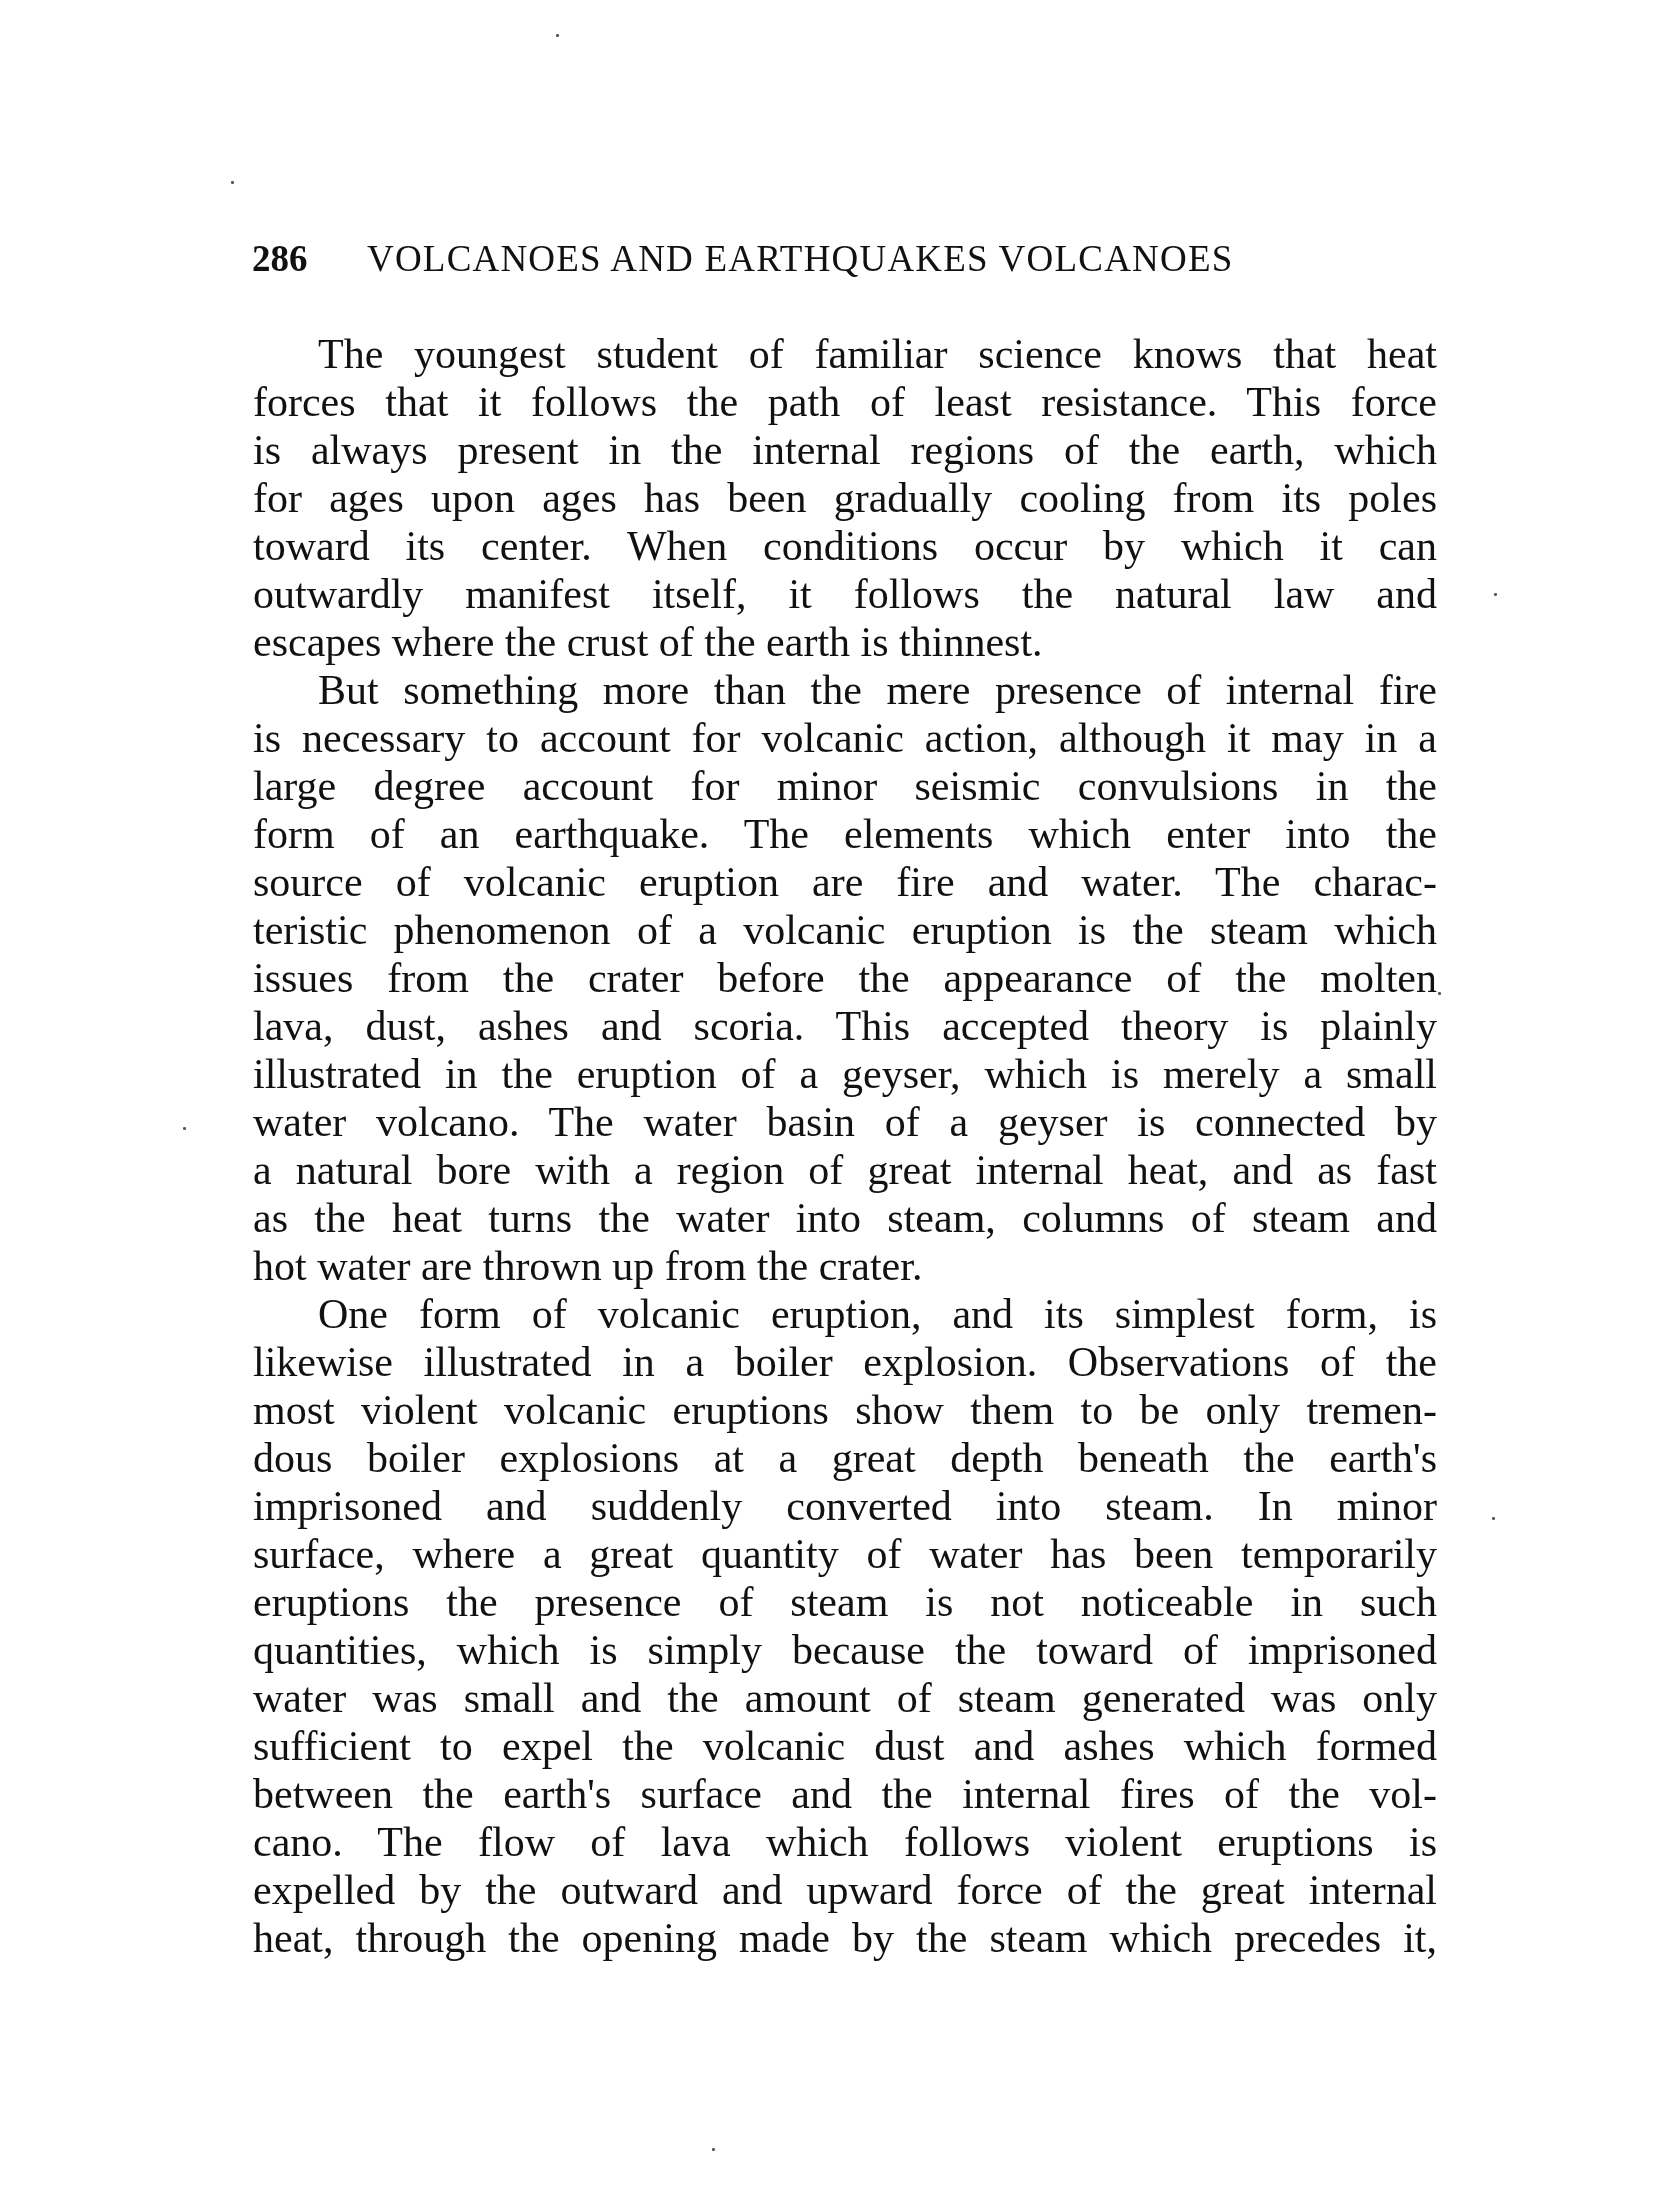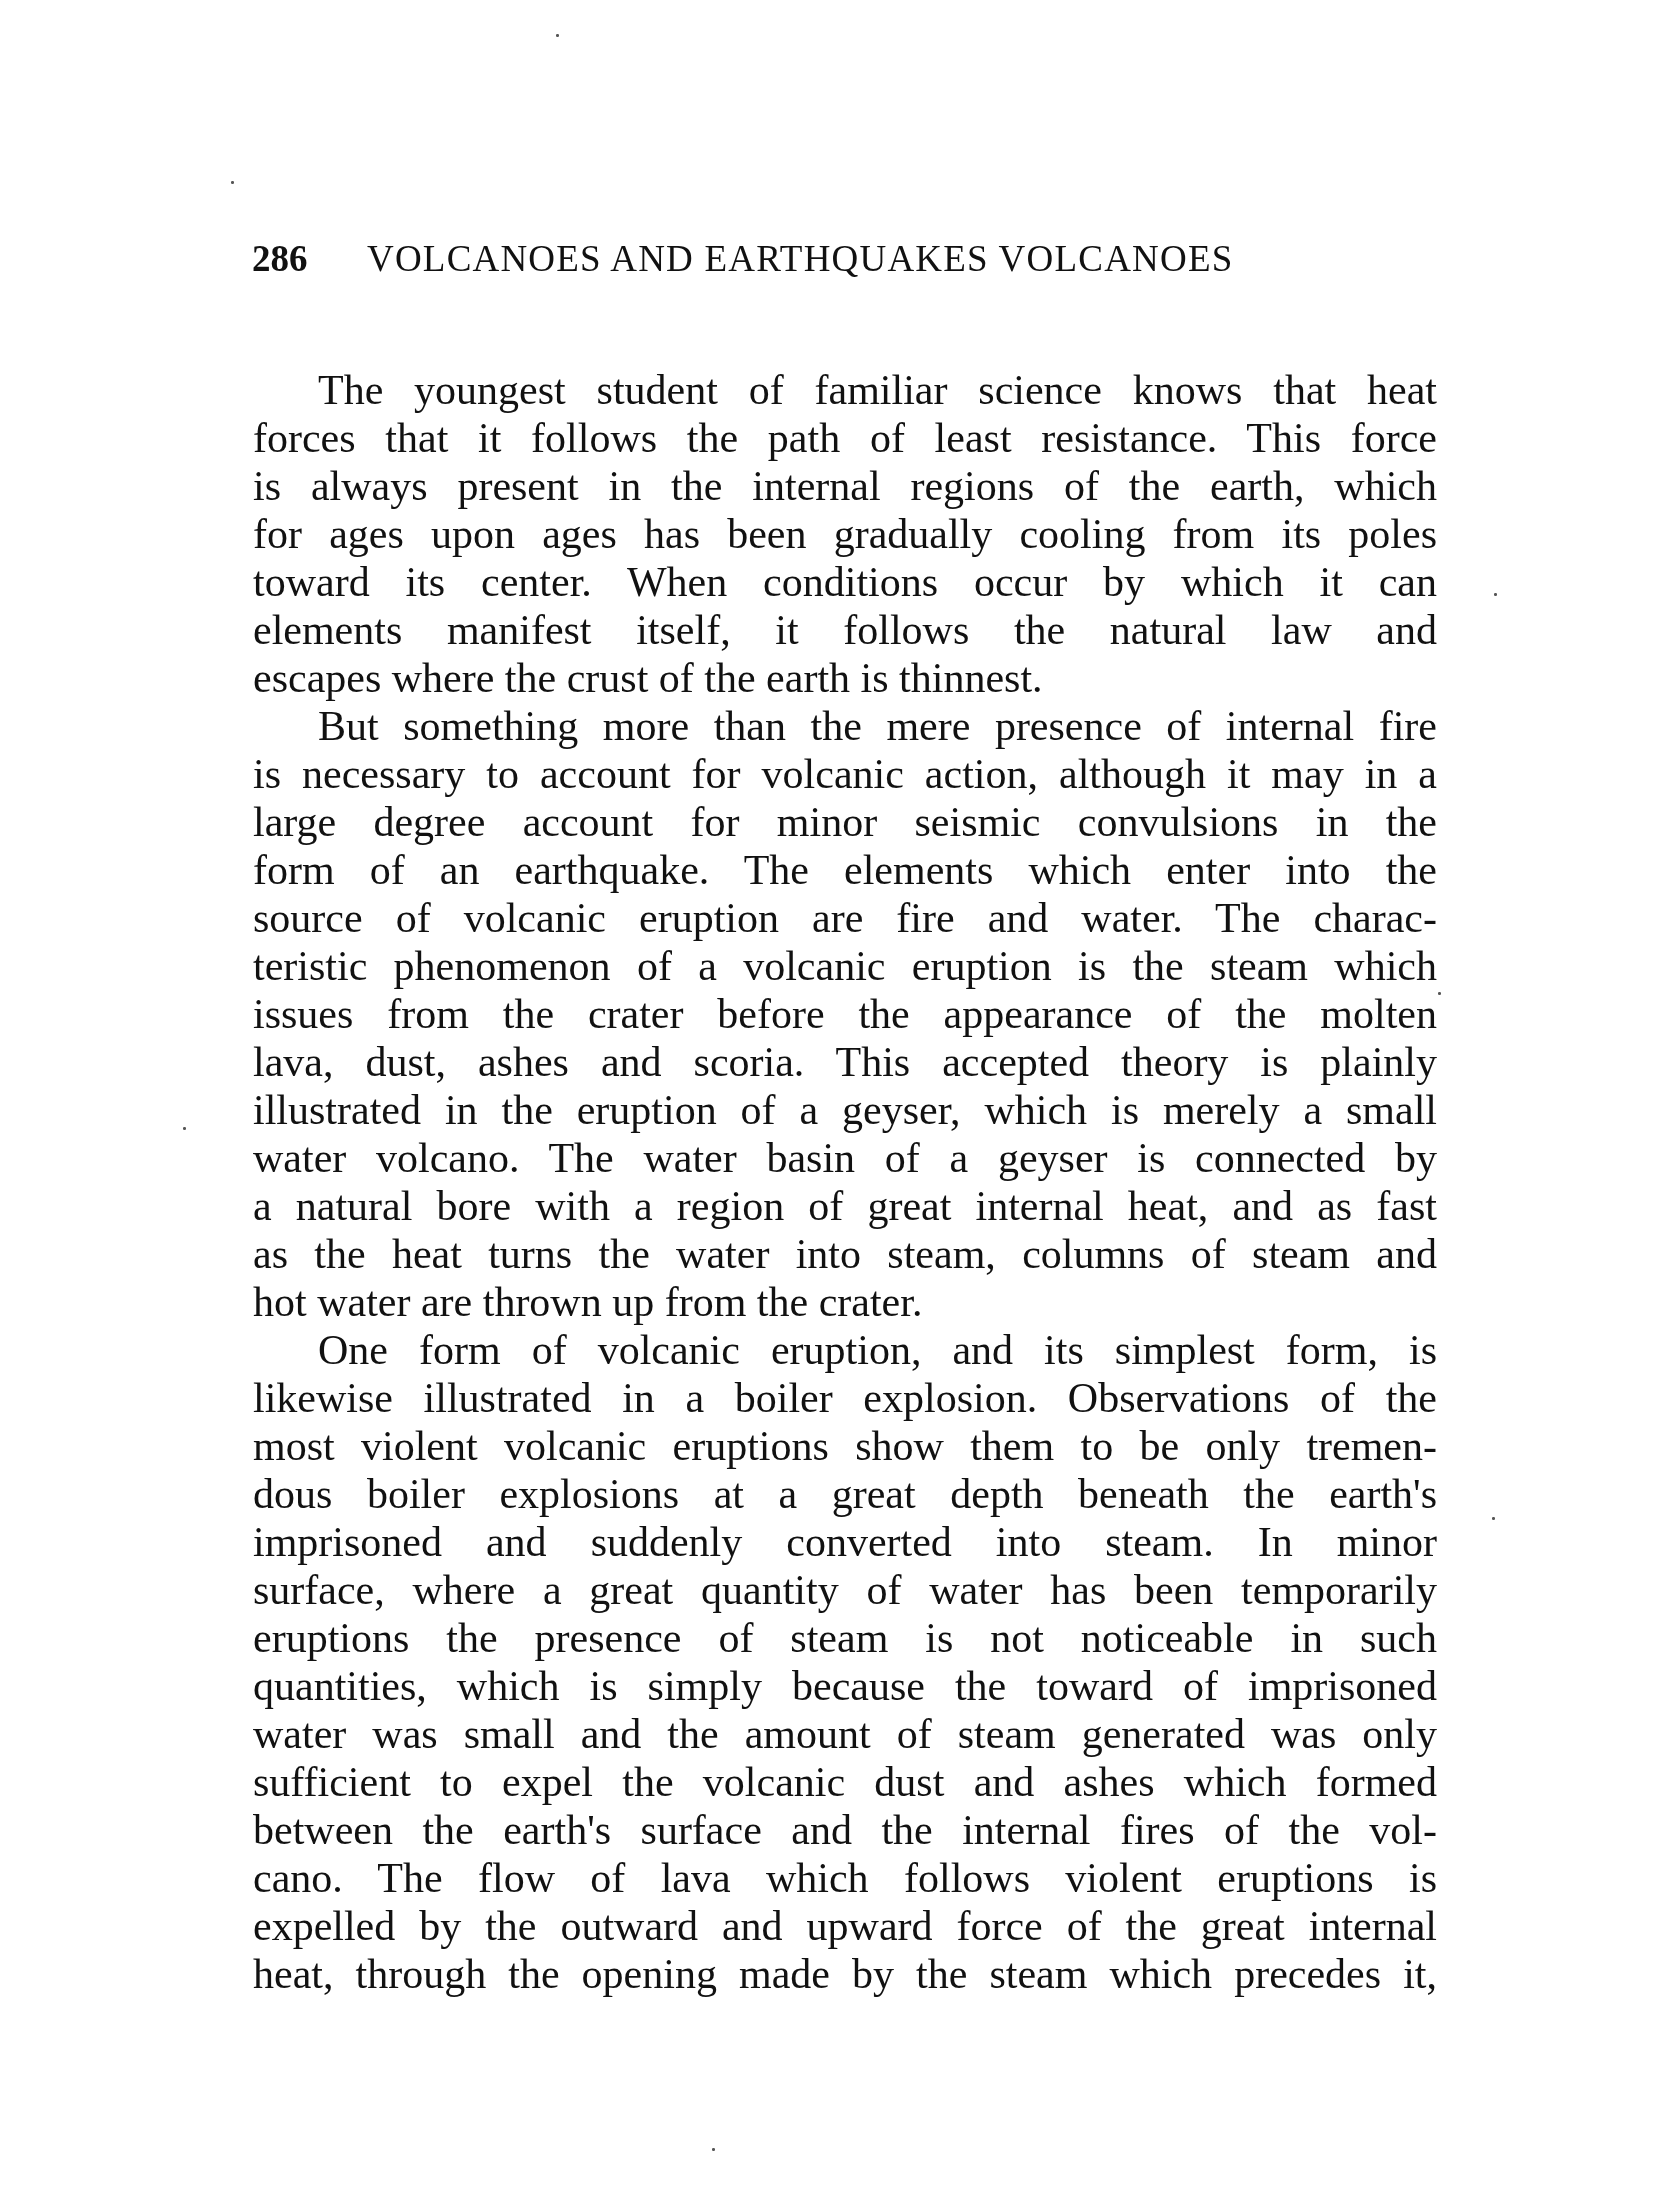--- a/index.html
+++ b/index.html
@@ -3,21 +3,21 @@
 <meta charset="utf-8">
 <style>
   html, body { margin: 0; padding: 0; background: #ffffff; }
   body { width: 1668px; height: 2205px; position: relative; overflow: hidden; color: #111111; }
   .page { position: absolute; left: 0; top: 0; width: 1668px; height: 2205px; background: #ffffff; }
   .running-head { position: absolute; top: 239px; left: 252px; width: 1102px; height: 39px;
     font-family: "Liberation Serif", "DejaVu Serif", serif; font-size: 37px; line-height: 39px; white-space: nowrap; }
   .folio { position: absolute; left: 0; top: 0; font-weight: bold; }
   .head-title { position: absolute; left: 115px; top: 0; letter-spacing: 1.2px; }
   .text-block { position: absolute; left: 253px; top: 330px; width: 1184px;
-    font-family: "Liberation Serif", "DejaVu Serif", serif; font-size: 42px; margin-top: 36px; }
+    font-family: "Liberation Serif", "DejaVu Serif", serif; font-size: 42px; }
   .line { display: block; height: 48px; line-height: 48px; white-space: nowrap; overflow: visible;
     text-align: justify; text-align-last: justify; }
   .line.indent { padding-left: 65px; }
   .line.last { text-align: left; text-align-last: left; }
   .speck { position: absolute; width: 2.5px; height: 2.5px; background: #555; border-radius: 50%; }
 </style>
 </head>
 <body>
 
 <div class="page">
@@ -28,21 +28,21 @@
   </div>
 
   <div class="text-block">
 
     <div>
       <span class="line indent">The youngest student of familiar science knows that heat</span>
       <span class="line">forces that it follows the path of least resistance.  This force</span>
       <span class="line">is always present in the internal regions of the earth, which</span>
       <span class="line">for ages upon ages has been gradually cooling from its poles</span>
       <span class="line">toward its center.  When conditions occur by which it can</span>
-      <span class="line">elements manifest itself, it follows the natural law and</span>
+      <span class="line">outwardly manifest itself, it follows the natural law and</span>
       <span class="line last">escapes where the crust of the earth is thinnest.</span>
     </div>
 
     <div>
       <span class="line indent">But something more than the mere presence of internal fire</span>
       <span class="line">is necessary to account for volcanic action, although it may in a</span>
       <span class="line">large degree account for minor seismic convulsions in the</span>
       <span class="line">form of an earthquake.  The elements which enter into the</span>
       <span class="line">source of volcanic eruption are fire and water.  The charac-</span>
       <span class="line">teristic phenomenon of a volcanic eruption is the steam which</span>

